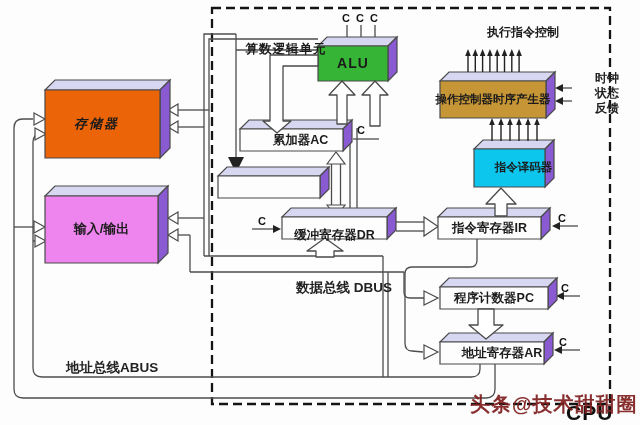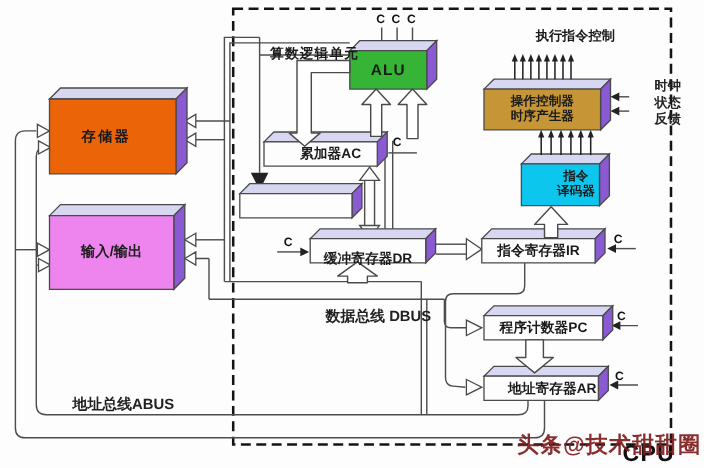--- a/index.html
+++ b/index.html
@@ -2,21 +2,21 @@
 <html><head>
 <meta charset="utf-8">
 <style>
   html,body{margin:0;padding:0;}
   body{width:640px;height:425px;position:relative;background:#fdfdfd;overflow:hidden;
        font-family:"Liberation Sans","DejaVu Sans",sans-serif;}
   #stage{position:absolute;left:0;top:0;width:640px;height:425px;}
   svg{position:absolute;left:0;top:0;}
   .lbl{position:absolute;display:flex;align-items:center;justify-content:center;
        text-align:center;color:#1b1b1b;font-weight:600;line-height:1.15;white-space:nowrap;}
-  .lbl2{flex-direction:column;}
+  .lbl2{flex-direction:row;}
   .c-lbl{position:absolute;font-weight:800;font-size:11px;color:#111;}
   .free{position:absolute;color:#222;font-weight:600;white-space:nowrap;padding-left:24px;}
   .cpu-lbl{position:absolute;font-weight:800;font-size:21px;color:#0f0f0f;letter-spacing:1px;}
   .wm{position:absolute;font-weight:700;font-size:20px;color:#7f1d1d;letter-spacing:1px;opacity:.92;}
 </style>
 </head>
 <body>
 
 <div id="stage">
 <svg width="640" height="425" viewBox="0 0 640 425">
@@ -195,21 +195,21 @@
         <polygon points="516.2,125 519,118 521.8,125" fill="#222"></polygon>
         <line x1="528" y1="141" x2="528" y2="123" stroke="#222" stroke-width="1.4"></line>
         <polygon points="525.2,125 528,118 530.8,125" fill="#222"></polygon>
         <line x1="537" y1="141" x2="537" y2="123" stroke="#222" stroke-width="1.4"></line>
         <polygon points="534.2,125 537,118 539.8,125" fill="#222"></polygon>
       </g>
 </svg>
 
 <div class="lbl" style="left:242px;top:22px;width:88px;height:14px;font-size:12.5px;letter-spacing:1px;margin-top:20px;">算数逻辑单元</div>
 
-<div class="lbl" style="left:45px;top:90px;width:103px;height:68px;font-size:13px;letter-spacing:2px;">存储器</div>
+<div class="lbl" style="left:45px;top:90px;width:103px;height:68px;font-size:13px;letter-spacing:2px;font-style:italic;">存储器</div>
 <div class="lbl" style="left:45px;top:196px;width:113px;height:67px;font-size:13px;">输入/输出</div>
 <div class="lbl" style="left:318px;top:46px;width:70px;height:35px;font-size:14px;font-weight:800;letter-spacing:1px;">ALU</div>
 <div class="lbl" style="left:240px;top:129px;width:121px;height:22px;font-size:12.5px;">累加器AC</div>
 <div class="lbl" style="left:282px;top:217px;width:105px;height:36px;font-size:12.5px;">缓冲寄存器DR</div>
 <div class="lbl" style="left:438px;top:217px;width:103px;height:22px;font-size:12.5px;">指令寄存器IR</div>
 <div class="lbl lbl2" style="left:474px;top:149px;width:69px;height:38px;font-size:11.5px;padding-left:15px;">
   <span>指令</span>
   <span>译码器</span>
 </div>
 <div class="lbl lbl2" style="left:440px;top:81px;width:106px;height:37px;font-size:11.5px;">

